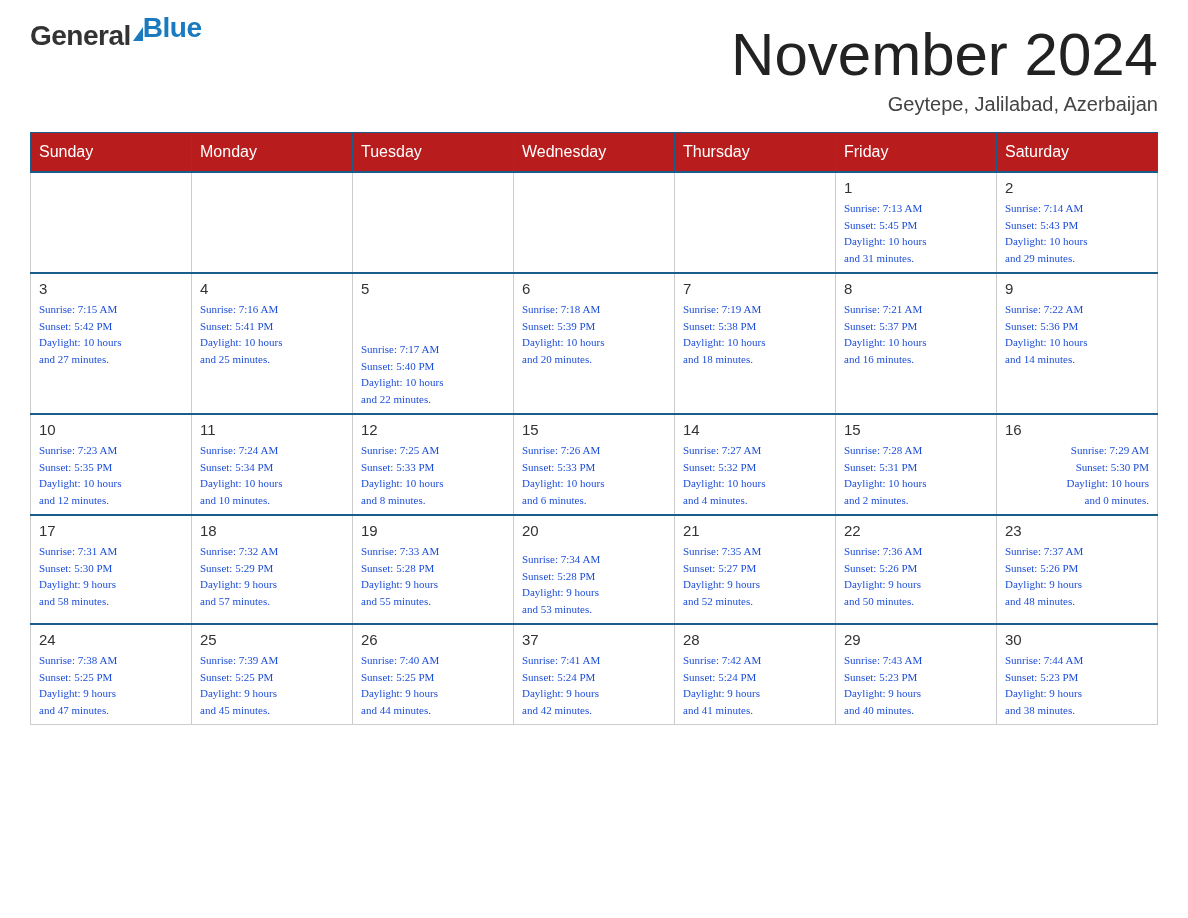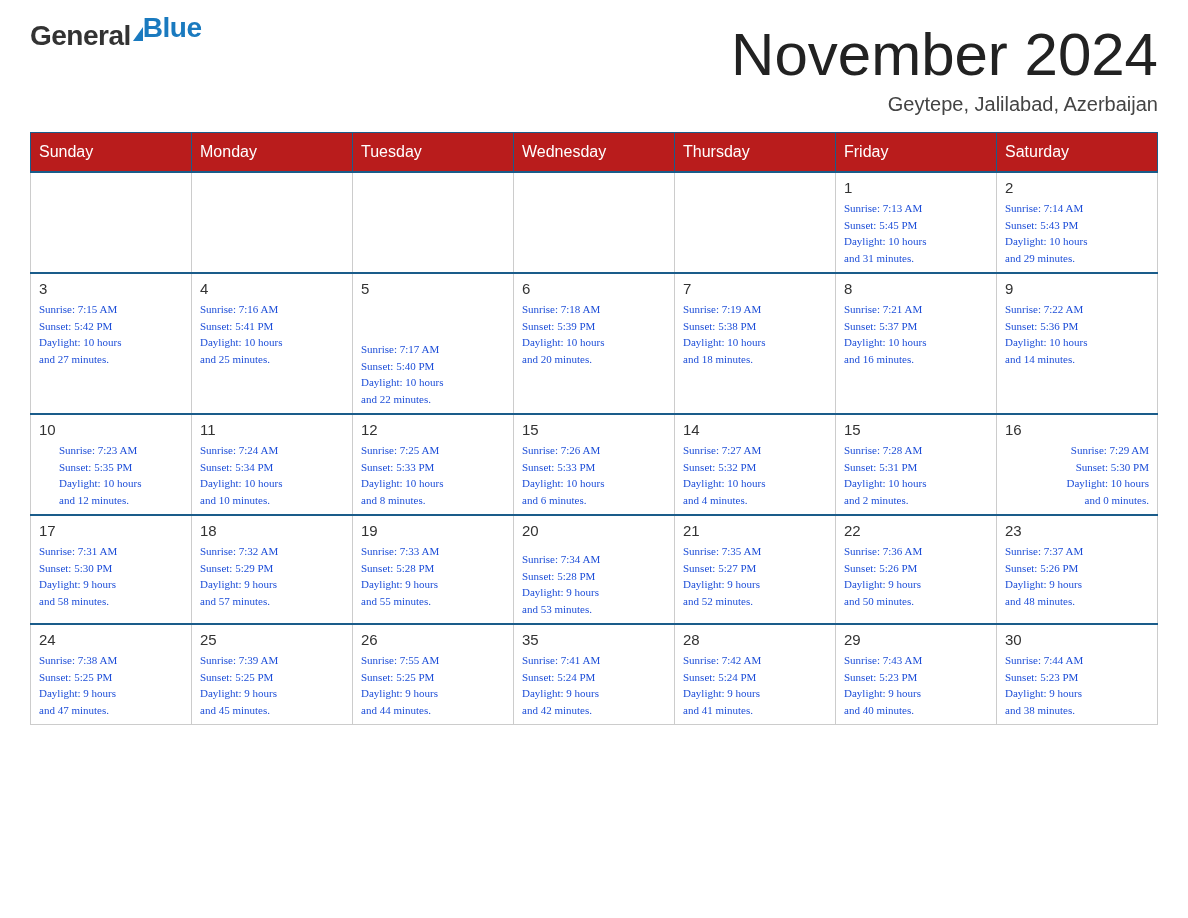--- a/index.html
+++ b/index.html
@@ -197,21 +197,21 @@
           <span class="day-number">9</span>
           <div class="day-info" style="white-space: pre-line;">Sunrise: 7:22 AM
 Sunset: 5:36 PM
 Daylight: 10 hours
 and 14 minutes.</div>
         </td>
       </tr>
       <tr>
         <td>
           <span class="day-number">10</span>
-          <div class="day-info" style="white-space: pre-line; margin-left: 20px;">Sunrise: 7:23 AM
+          <div class="day-info" style="white-space: pre-line;">Sunrise: 7:23 AM
 Sunset: 5:35 PM
 Daylight: 10 hours
 and 12 minutes.</div>
         </td>
         <td>
           <span class="day-number">11</span>
           <div class="day-info" style="white-space: pre-line;">Sunrise: 7:24 AM
 Sunset: 5:34 PM
 Daylight: 10 hours
 and 10 minutes.</div>
@@ -313,27 +313,27 @@
         </td>
         <td>
           <span class="day-number">25</span>
           <div class="day-info" style="white-space: pre-line;">Sunrise: 7:39 AM
 Sunset: 5:25 PM
 Daylight: 9 hours
 and 45 minutes.</div>
         </td>
         <td>
           <span class="day-number">26</span>
-          <div class="day-info" style="white-space: pre-line;">Sunrise: 7:55 AM
+          <div class="day-info" style="white-space: pre-line;">Sunrise: 7:40 AM
 Sunset: 5:25 PM
 Daylight: 9 hours
 and 44 minutes.</div>
         </td>
         <td>
-          <span class="day-number">35</span>
+          <span class="day-number">37</span>
           <div class="day-info" style="white-space: pre-line;">Sunrise: 7:41 AM
 Sunset: 5:24 PM
 Daylight: 9 hours
 and 42 minutes.</div>
         </td>
         <td>
           <span class="day-number">28</span>
           <div class="day-info" style="white-space: pre-line;">Sunrise: 7:42 AM
 Sunset: 5:24 PM
 Daylight: 9 hours

